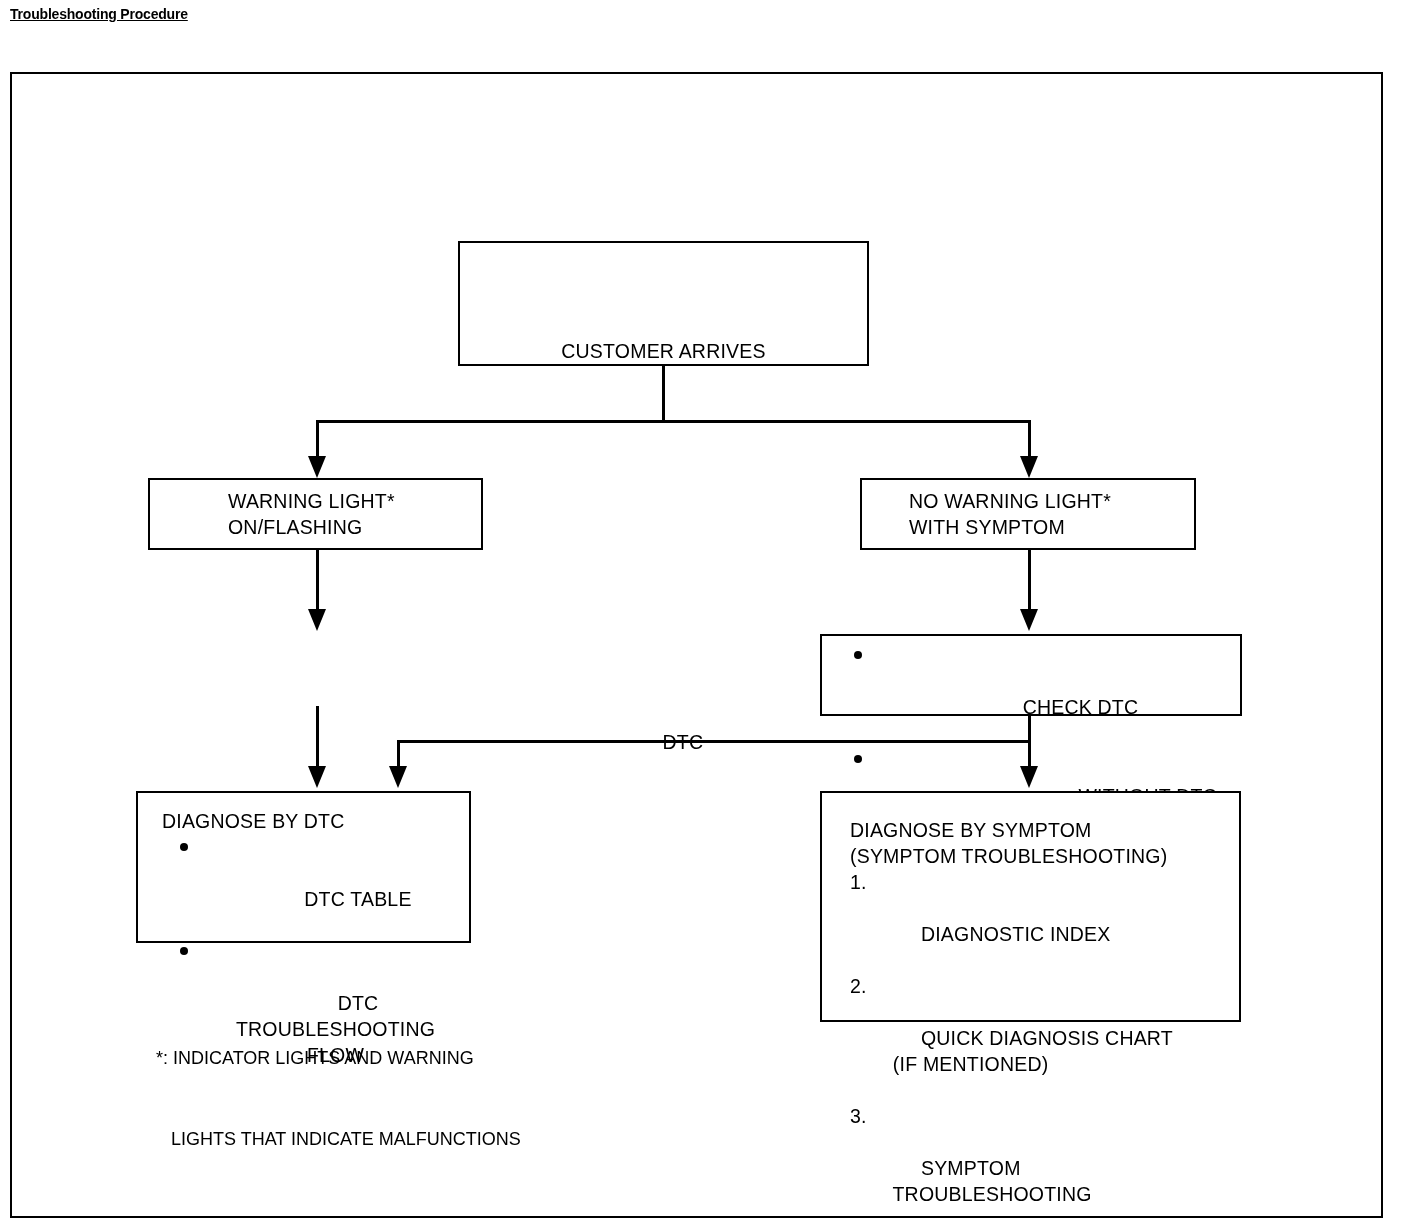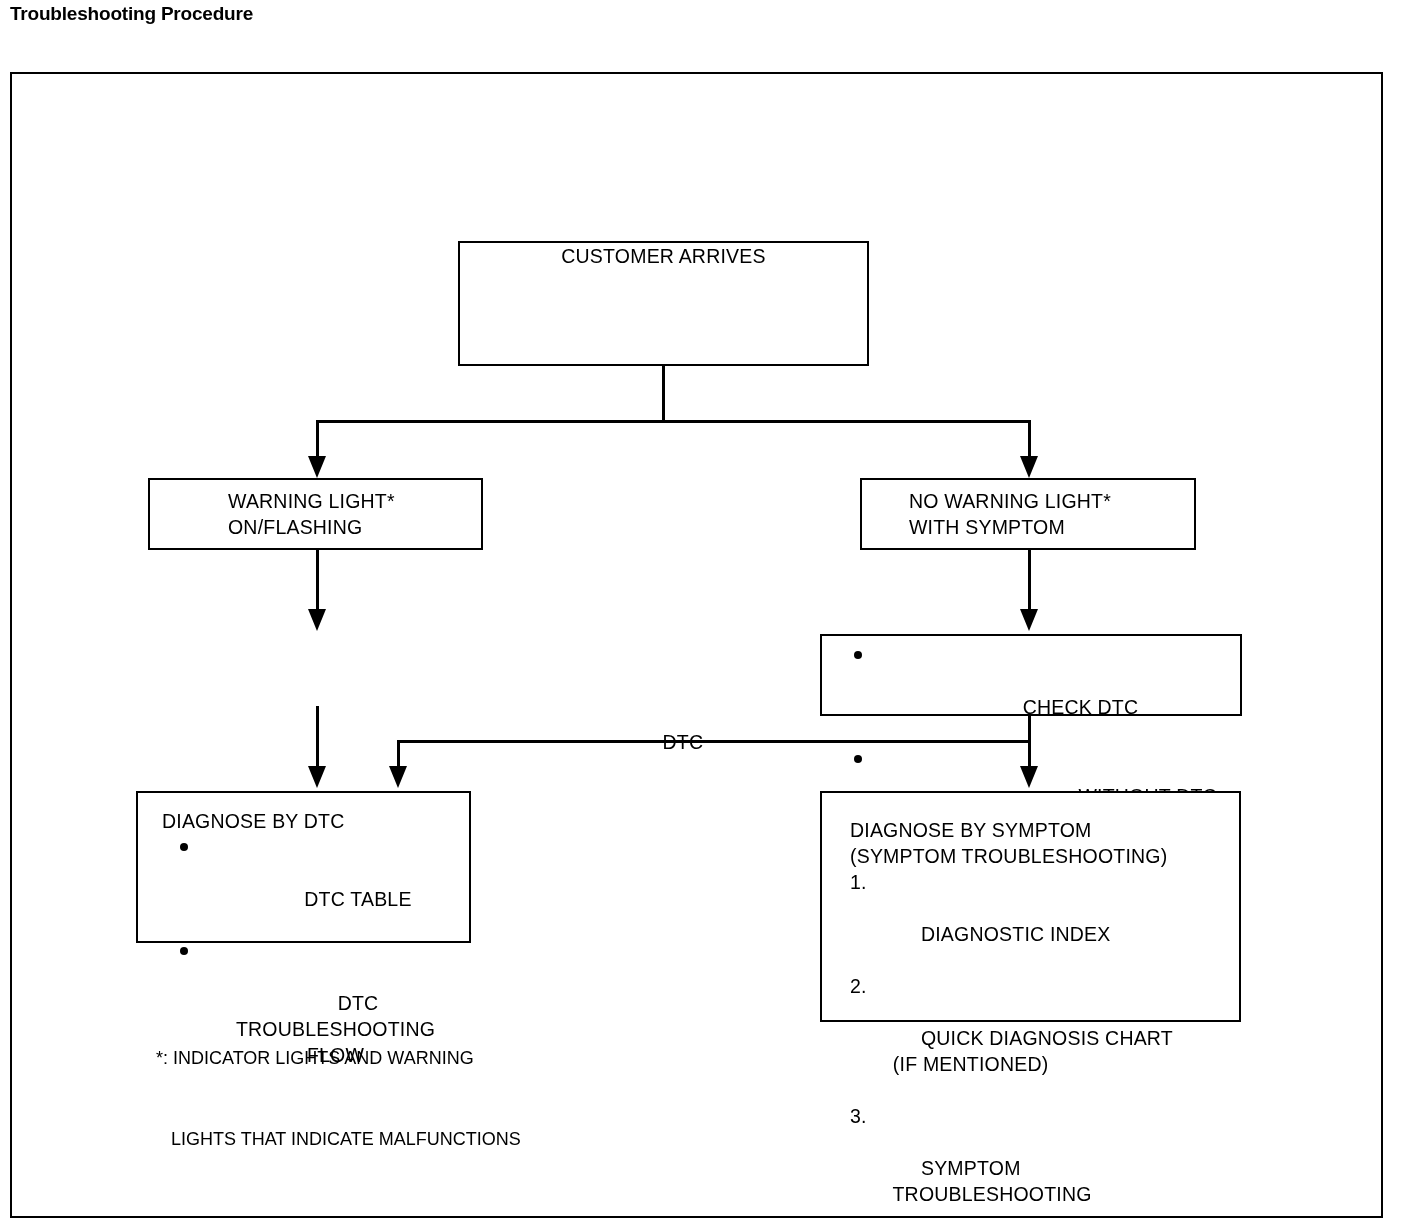--- a/index.html
+++ b/index.html
@@ -21,25 +21,26 @@
   }
 
   
   .heading {
     position: absolute;
     left: 10px;
     top: 2px;
     width: 700px;
   }
   .heading .line {
-    font-size: 19px;
+    font-size: 14px;
     font-weight: bold;
     letter-spacing: -0.2px;
     line-height: 24px;
     white-space: nowrap;
+    text-decoration: underline;
   }
 
   
   .frame {
     position: absolute;
     left: 10px;
     top: 72px;
     width: 1373px;
     height: 1146px;
     border: 2px solid #000000;
@@ -55,21 +56,21 @@
     background: #ffffff;
     font-size: 19.5px;
     line-height: 26px;
     letter-spacing: 0.2px;
   }
   .node .txt {
     white-space: pre;
   }
   .node.center {
     display: flex;
-    align-items: flex-start;
+    align-items: flex-end;
     justify-content: center;
     text-align: center;
   }
 
   
   .bullets {
     list-style: none;
     margin: 0;
     padding: 0;
   }

